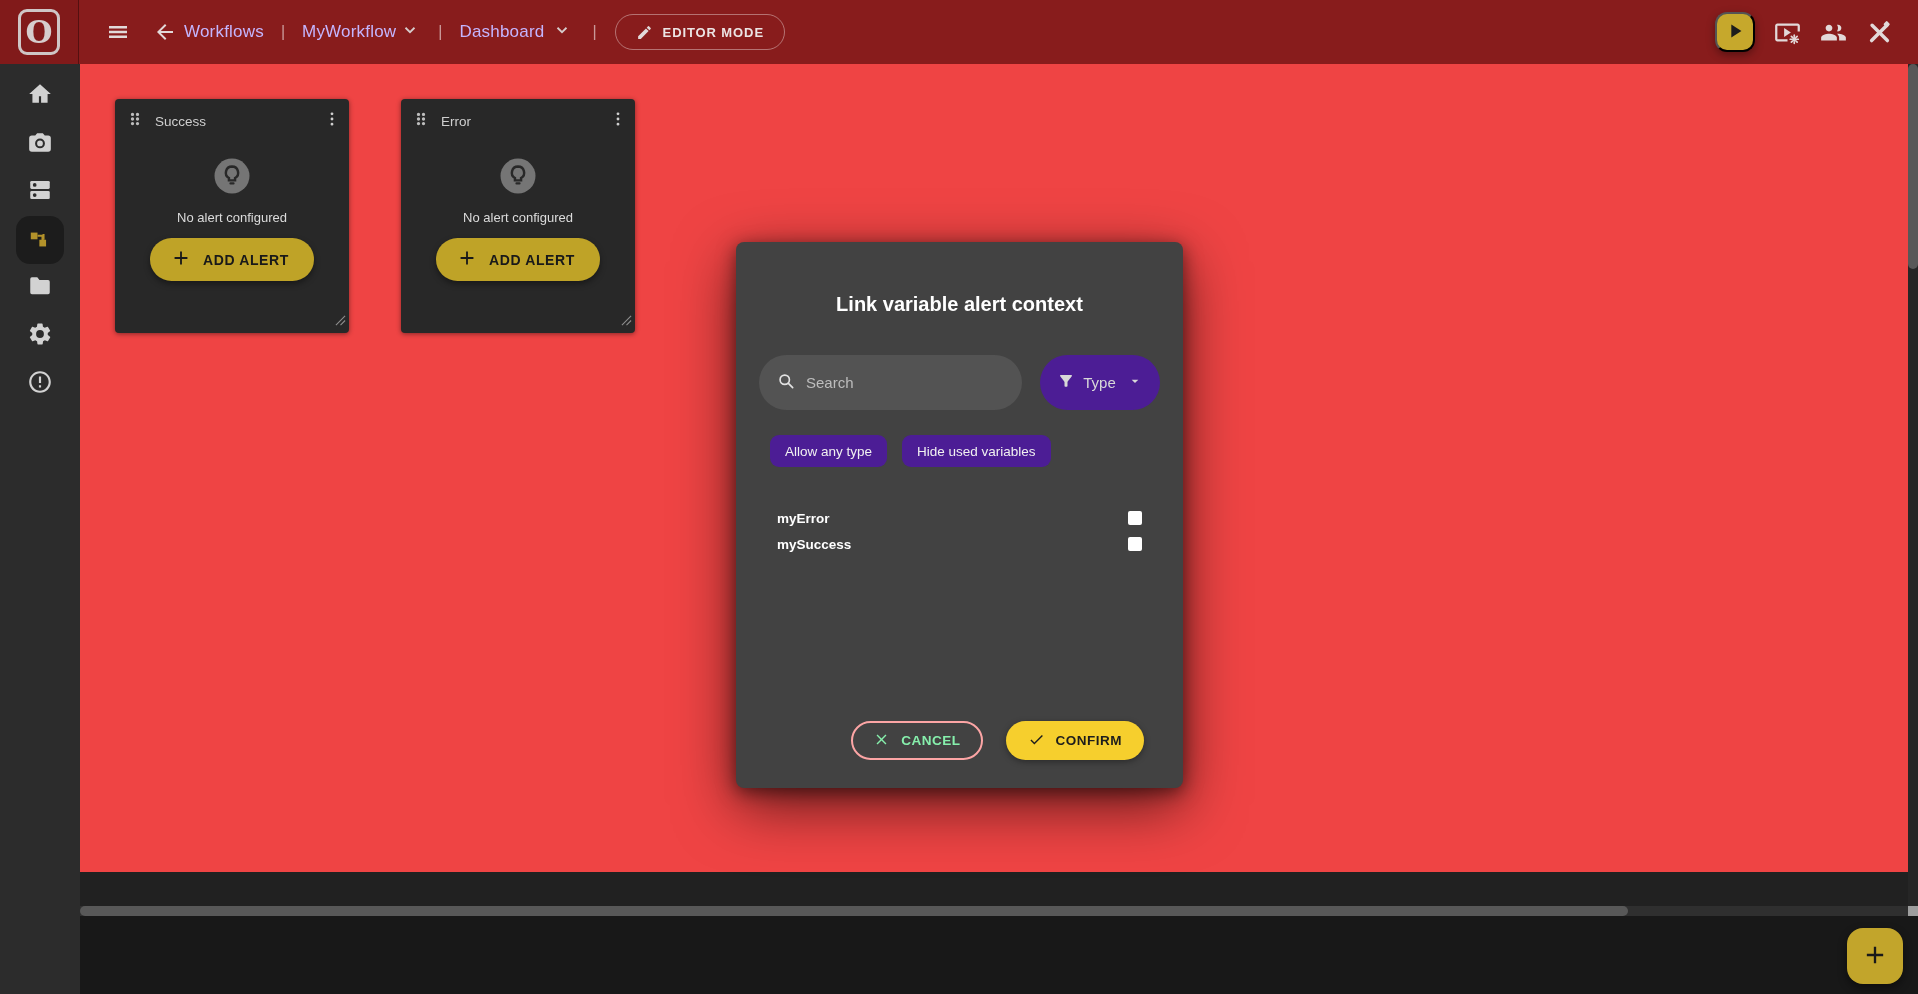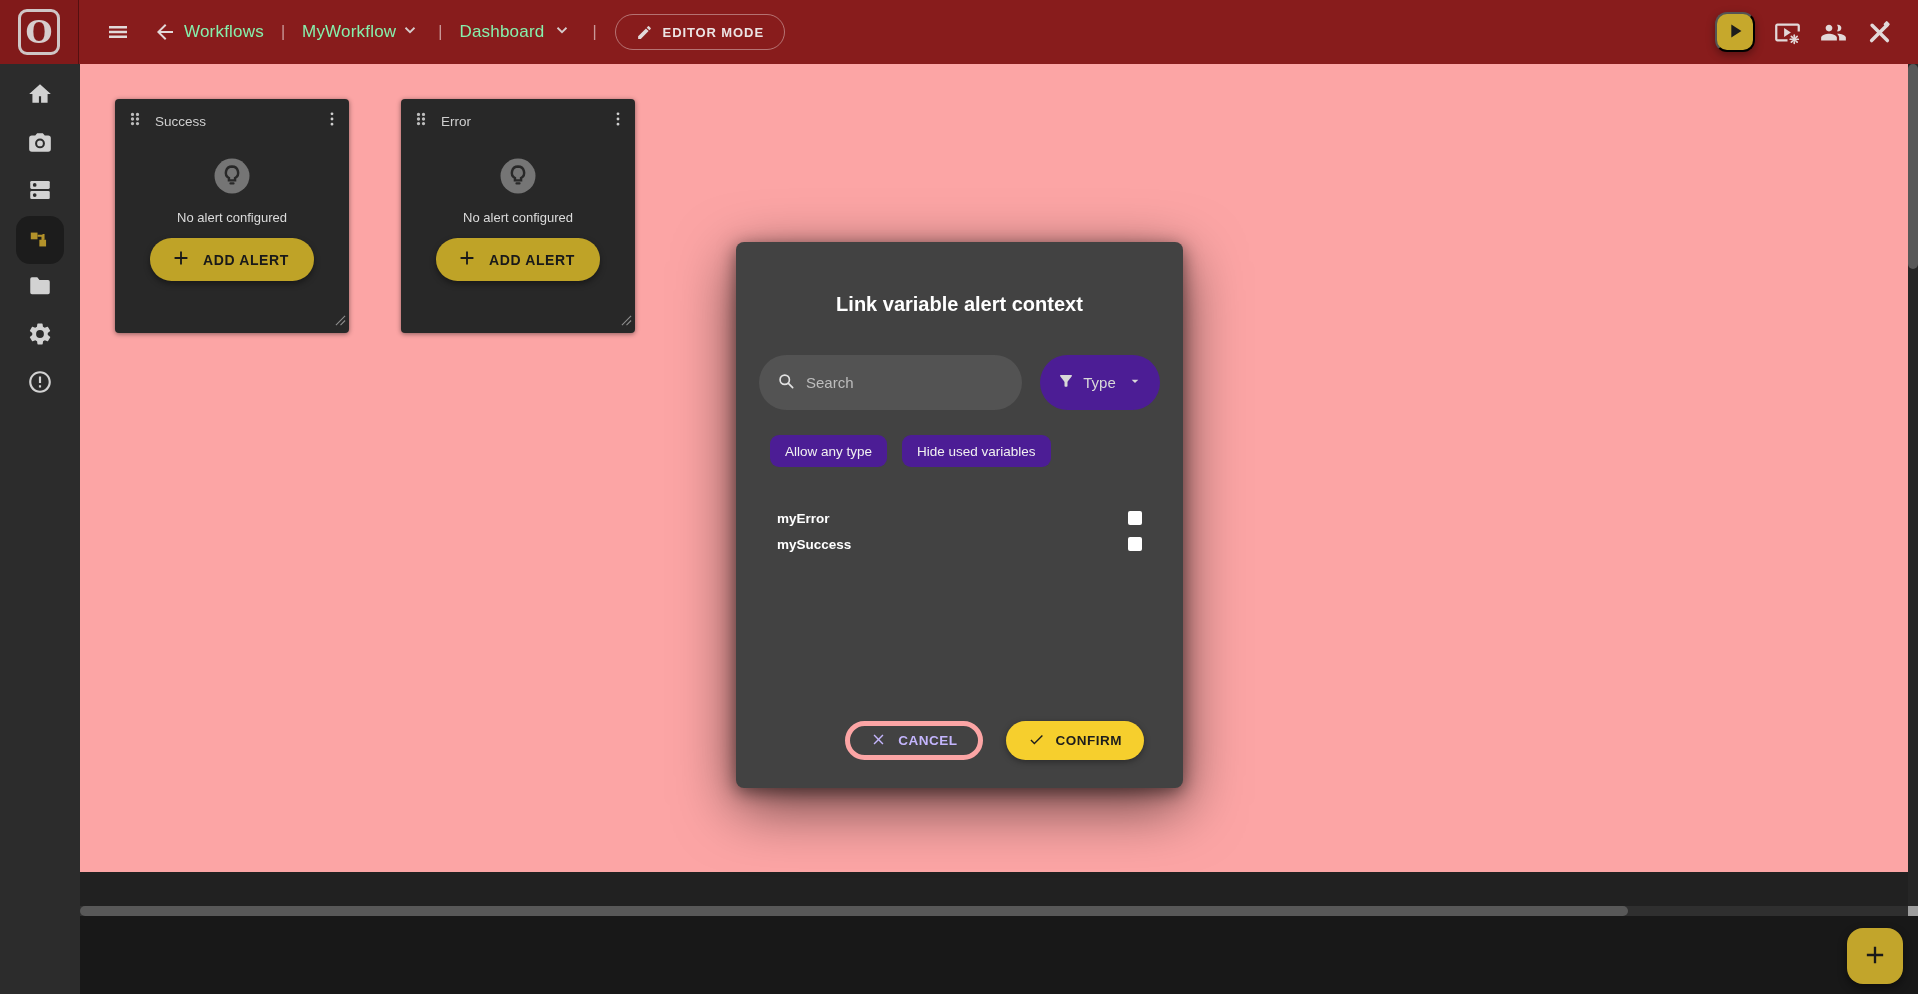--- a/index.html
+++ b/index.html
@@ -12,41 +12,41 @@
             display:flex; align-items:center; z-index:40; }
   .logo-area { width:79px; height:64px; background:#811a1a; display:flex; align-items:center;
                justify-content:center; border-right:1px solid rgba(0,0,0,.35); }
   .logo-box { width:42px; height:46px; border:3px solid #cfc6c6; border-radius:9px;
               display:flex; align-items:center; justify-content:center;
               color:#d6cdcd; font-family:"DejaVu Serif", serif; font-size:31px; font-weight:bold; line-height:1; }
   .tb-icon { color:#e2d9d9; display:inline-flex; align-items:center; justify-content:center; }
   .tb-icon svg { display:block; }
   .hamburger { margin-left:27px; cursor:pointer; }
   .back-arrow { margin-left:23px; cursor:pointer; }
-  .crumb { color:#86efac; font-size:17px; letter-spacing:.2px; }
+  .crumb { color:#c4b5fd; font-size:17px; letter-spacing:.2px; }
   .crumb-sep { color:rgba(255,255,255,.55); font-size:16px; }
   .crumb-group { display:flex; align-items:center; cursor:pointer; }
   .caret { margin-left:5px; color:#d6cccc; }
   .editor-pill { margin-left:18px; height:36px; border:1px solid rgba(255,255,255,.38); border-radius:18px;
                  display:flex; align-items:center; padding:0 20px; gap:10px; color:#ece4e4;
                  font-size:13px; font-weight:bold; letter-spacing:.9px; background:transparent; cursor:pointer; }
   .tb-right { margin-left:auto; display:flex; align-items:center; gap:19px; margin-right:25px; }
   .play-fab { width:40px; height:40px; border-radius:12px; background:#c6a82c; display:flex;
               align-items:center; justify-content:center; color:#1c1c1c; cursor:pointer;
               box-shadow:0 3px 8px rgba(0,0,0,.35); }
 
   
   .sidebar { position:absolute; left:0; top:64px; width:80px; height:930px; background:#2c2c2c;
              display:flex; flex-direction:column; align-items:center; padding-top:8px; z-index:30; }
   .side-item { width:48px; height:48px; display:flex; align-items:center; justify-content:center;
                color:#d2d2d2; cursor:pointer; border-radius:14px; }
   .side-item.active { background:#1c1c1c; color:#b3922a; }
 
   
-  .content { position:absolute; left:80px; top:64px; width:1828px; height:808px; background:#fca5a5; }
+  .content { position:absolute; left:80px; top:64px; width:1828px; height:808px; background:#ef4444; }
 
   .card { position:absolute; width:234px; height:234px; background:#282828; border-radius:4px;
           box-shadow:0 1px 5px rgba(0,0,0,.45); }
   .card-head { display:flex; align-items:center; padding:10px 8px 0 10px; color:#c9c9c9; }
   .card-title { font-size:13.5px; color:#cfcfcf; margin-left:10px; }
   .kebab { margin-left:auto; cursor:pointer; color:#cfcfcf; }
   .drag-handle { cursor:grab; color:#bdbdbd; }
   .card-body { display:flex; flex-direction:column; align-items:center; margin-top:22px; }
   .empty-text { margin-top:9px; font-size:13px; color:#dcdcdc; }
   .add-alert { margin-top:13px; height:43px; border-radius:22px; background:#bfa327; border:none;
@@ -68,22 +68,22 @@
   .type-pill { width:120px; height:55px; border-radius:28px; background:#4c1d95; display:flex;
                align-items:center; justify-content:center; gap:8px; color:#d8d8d8; font-size:15px; cursor:pointer; }
   .chips { position:absolute; left:34px; top:193px; display:flex; gap:15px; }
   .chip { height:32px; border-radius:9px; background:#4c1d95; color:#f1f1f1; font-size:13.5px;
           display:flex; align-items:center; padding:8px 15px; cursor:pointer; }
   .var-list { position:absolute; left:41px; right:41px; top:263px; }
   .var-row { height:26px; display:flex; align-items:center; cursor:pointer; }
   .var-name { color:#ffffff; font-size:13.5px; font-weight:bold; }
   .var-check { margin-left:auto; width:14px; height:14px; background:#ffffff; border-radius:2px; cursor:pointer; }
   .modal-footer { position:absolute; right:39px; bottom:28px; display:flex; gap:23px; }
-  .btn-cancel { height:39px; border-radius:20px; border:5px solid #fca5a5; background:transparent;
-                color:#c4b5fd; display:flex; align-items:center; gap:11px; padding:4px 20px;
+  .btn-cancel { height:39px; border-radius:20px; border:2px solid #fca5a5; background:transparent;
+                color:#86efac; display:flex; align-items:center; gap:11px; padding:4px 20px;
                 font-size:13.5px; font-weight:bold; letter-spacing:.5px; cursor:pointer; font-family:inherit; }
   .btn-confirm { height:39px; border-radius:20px; border:none; background:#f6cf2d; color:#1d1d1d;
                  display:flex; align-items:center; gap:11px; padding:8px 22px; font-size:13.5px;
                  font-weight:bold; letter-spacing:.5px; cursor:pointer; font-family:inherit;
                  box-shadow:0 2px 6px rgba(0,0,0,.35); }
 
   
   .hscroll { position:absolute; left:80px; top:906px; width:1828px; height:10px; background:#2f2f2f; }
   .hthumb { position:absolute; left:0; top:0; width:1548px; height:10px; background:#585858; border-radius:5px; cursor:pointer; }
   .vscroll { position:absolute; left:1908px; top:64px; width:10px; height:842px; background:#262626; }

